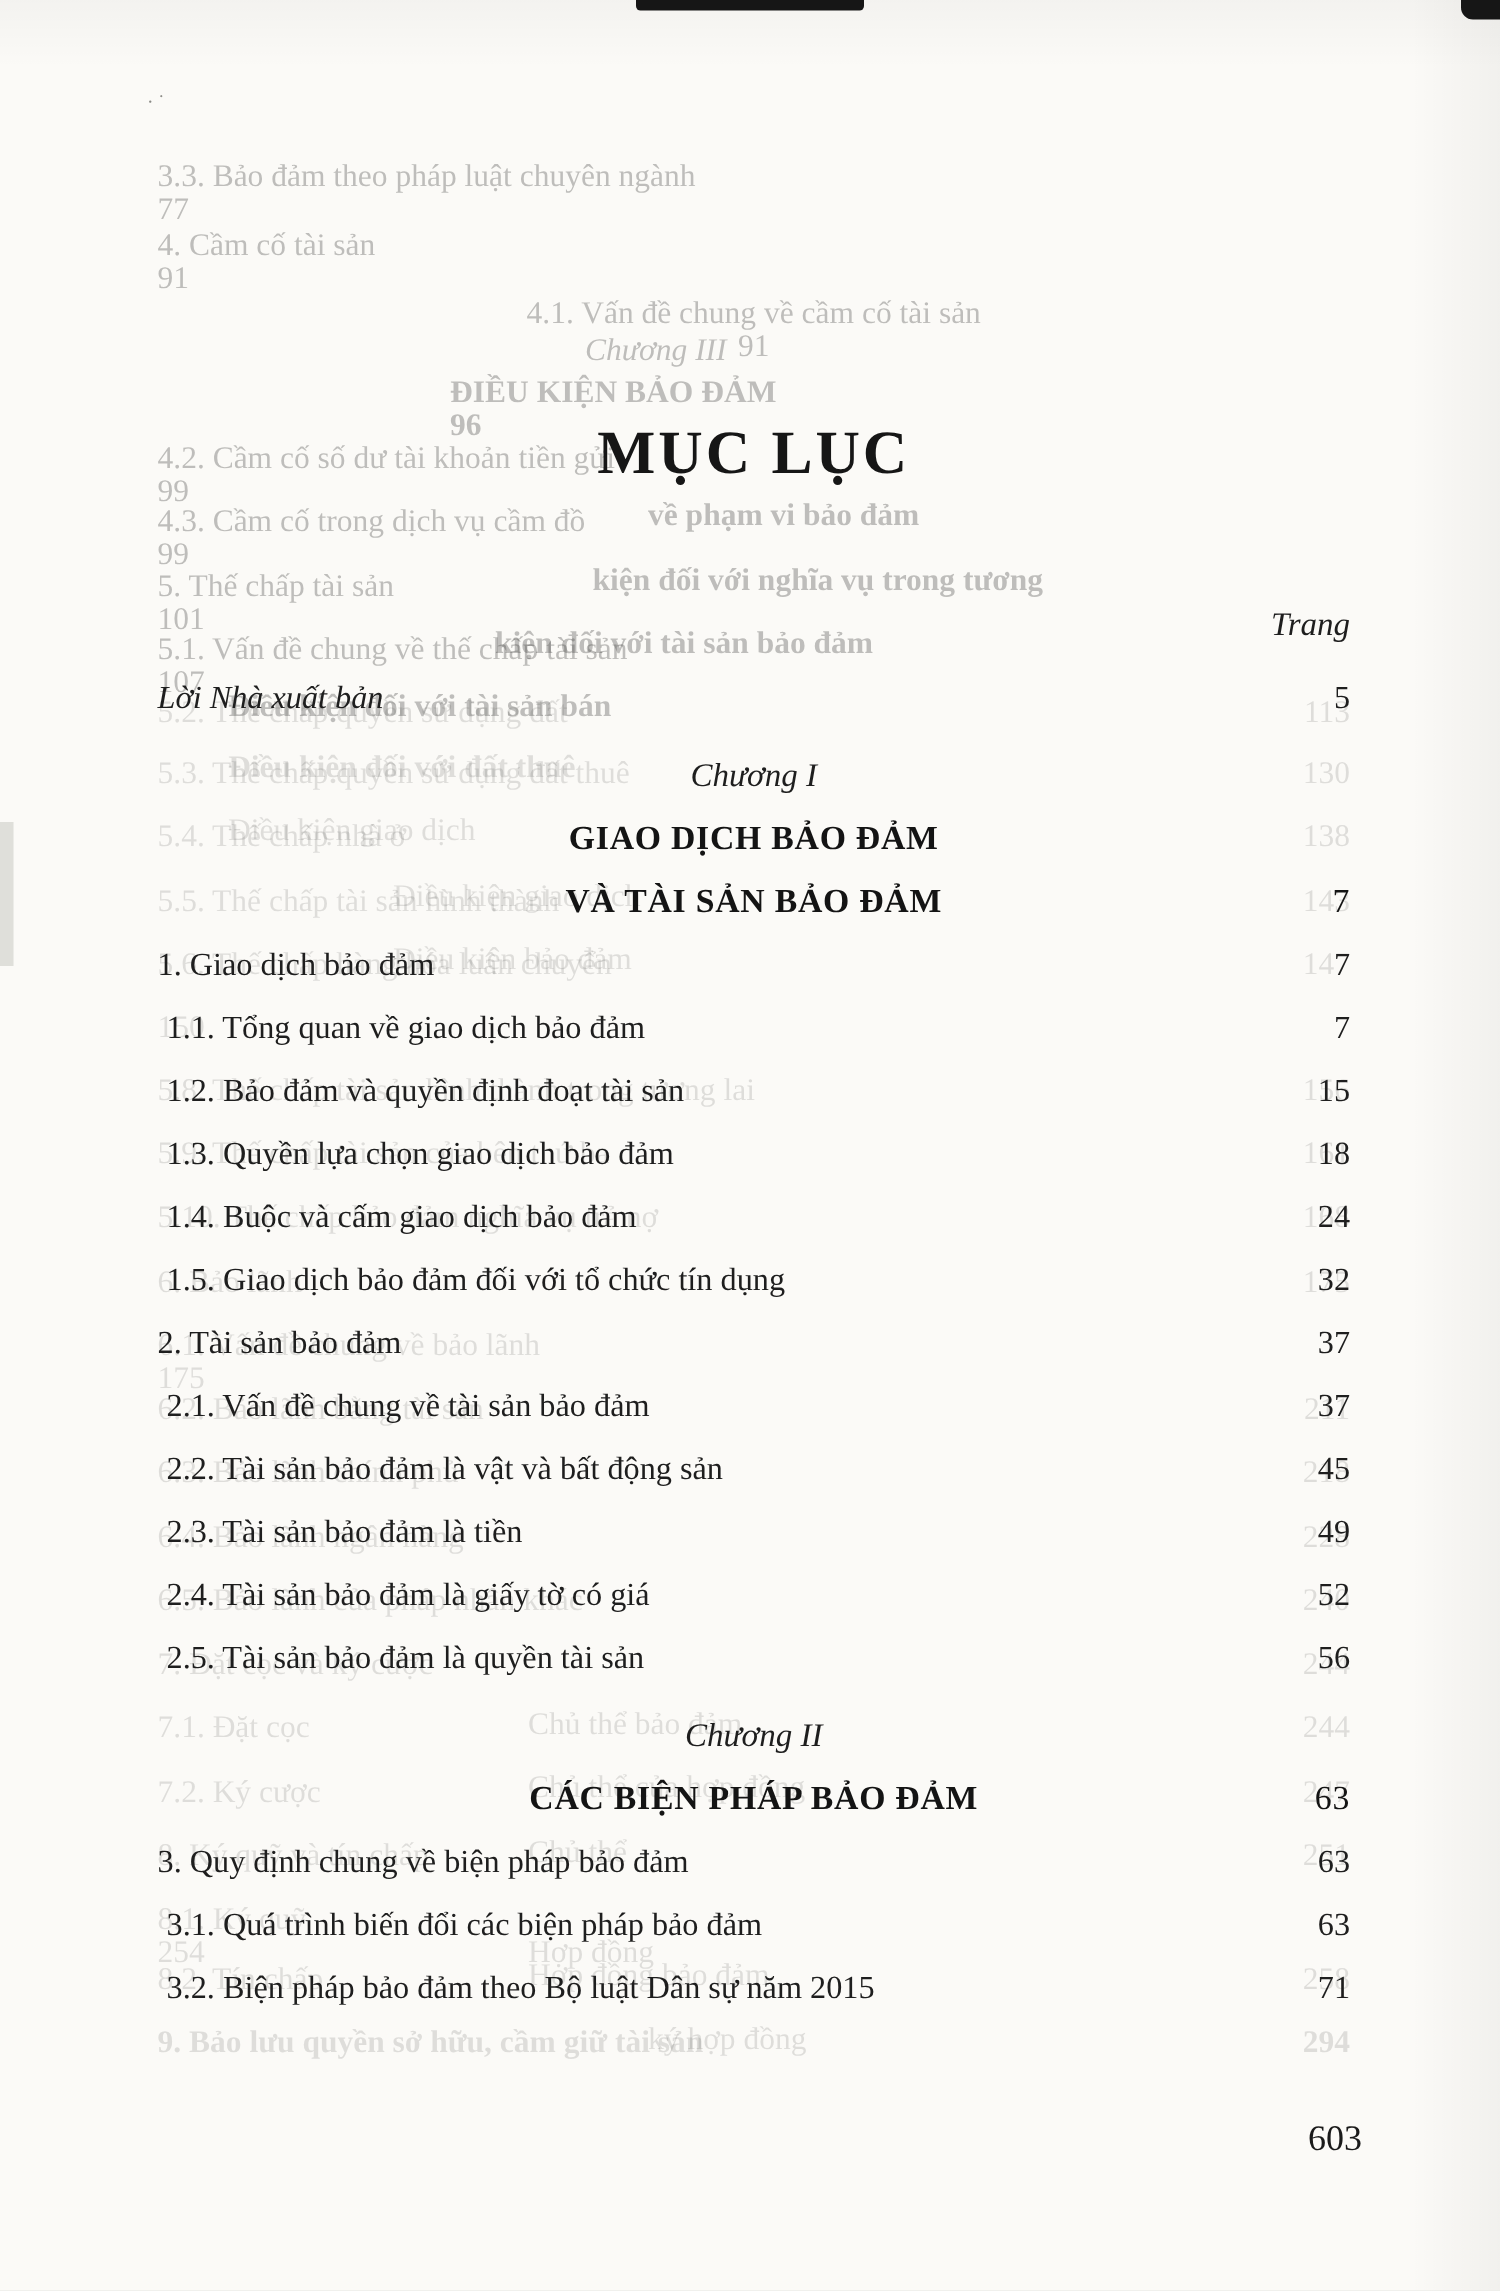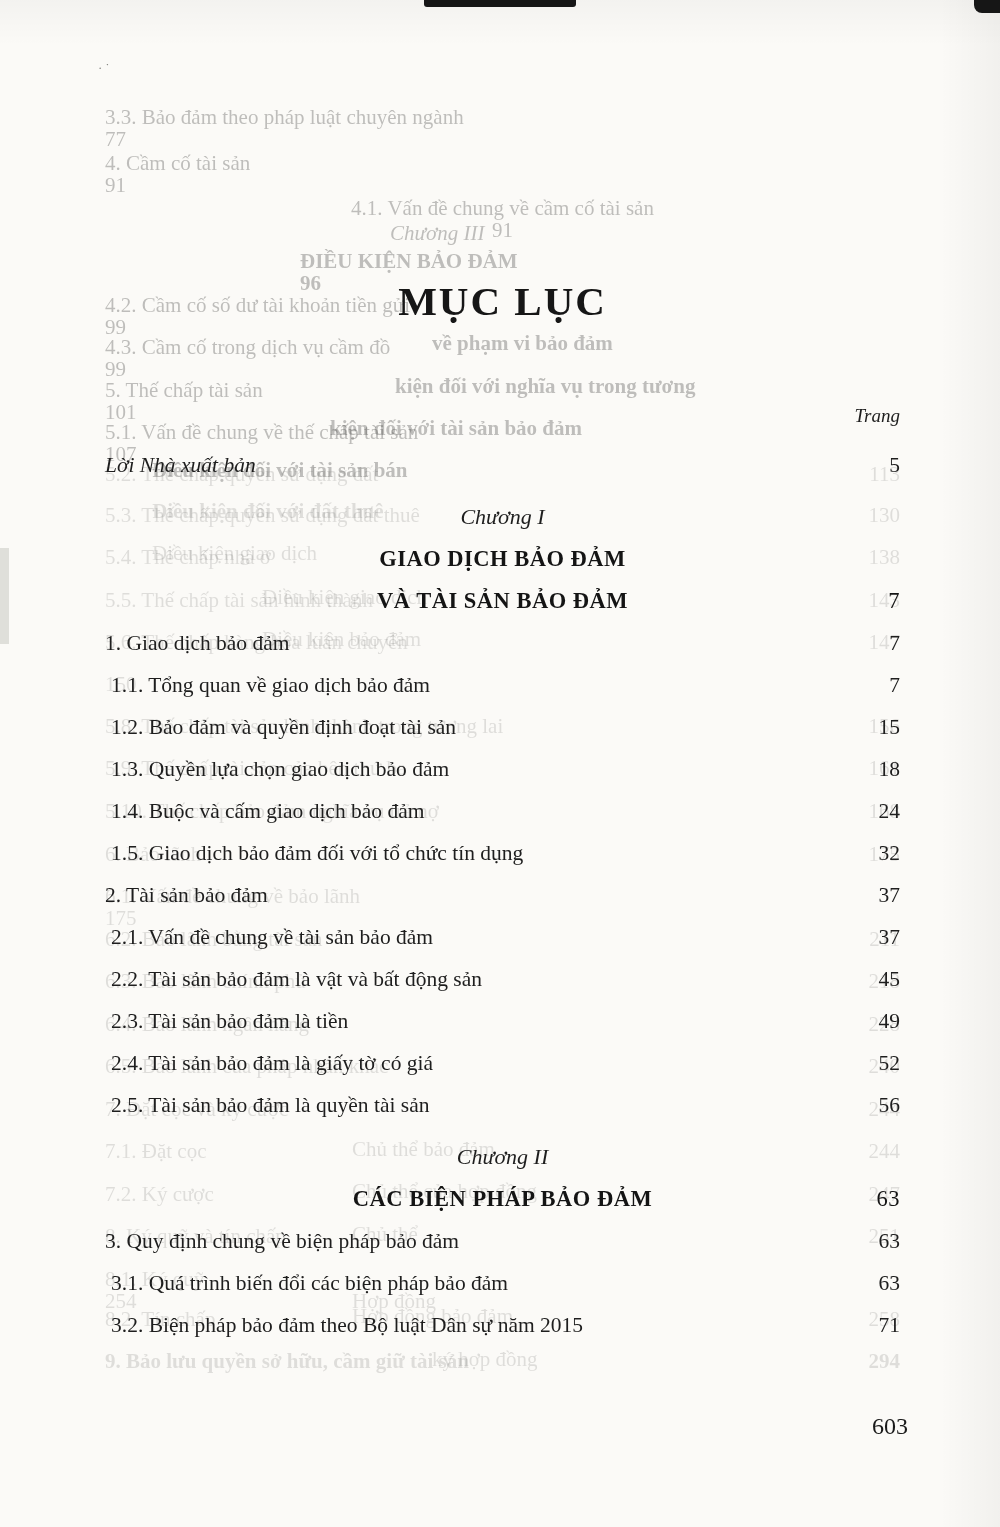--- a/index.html
+++ b/index.html
@@ -42,21 +42,21 @@
     margin:278px 0 0 0;
     text-align:center;
     font-size:41px;line-height:46px;
     font-weight:bold;letter-spacing:2px;
     color:#161616;
   }
   .trang{
     margin-top:80px;margin-bottom:16px;
     text-align:right;
     font-style:italic;
-    font-size:19px;line-height:24px;
+    font-size:22px;line-height:24px;
   }
   .toc-row{
     position:relative;
     display:flex;justify-content:space-between;
     font-size:21.5px;line-height:42px;
     white-space:nowrap;
   }
   .toc-row .toc-page{font-style:normal;font-weight:400;}
   .toc-row.sub .toc-label{padding-left:6px;}
   .toc-row.italic-entry{font-style:italic;}

